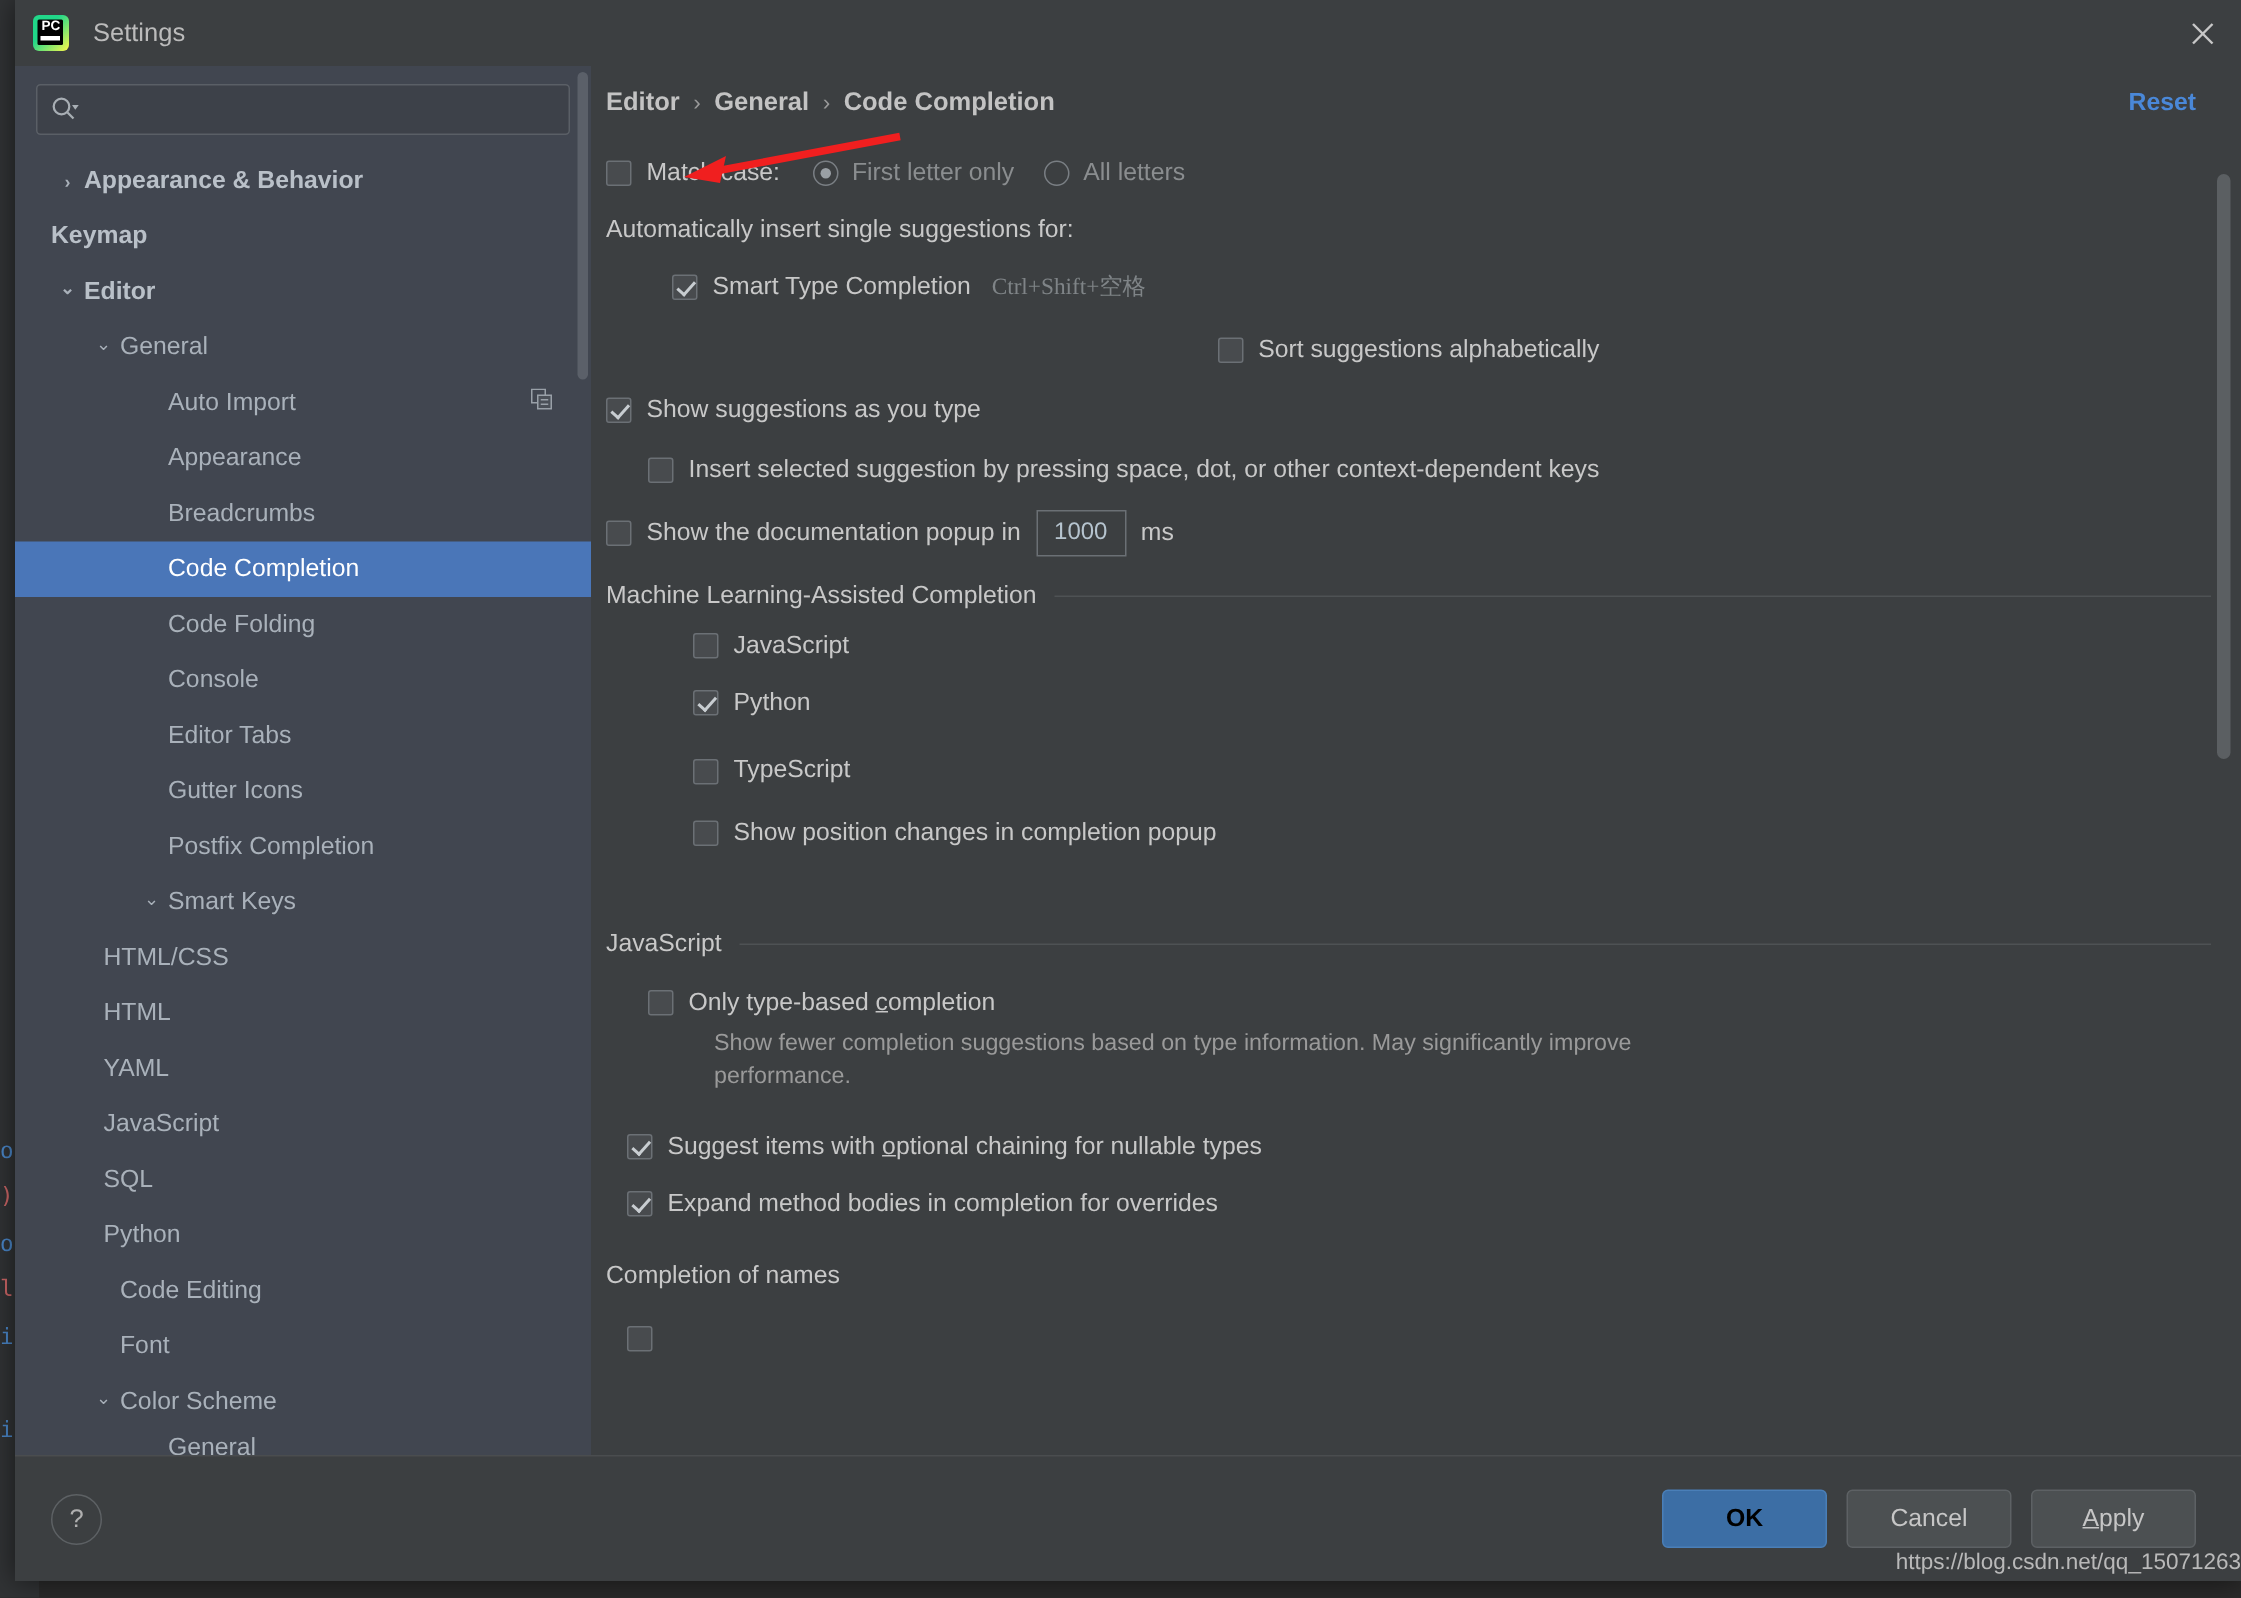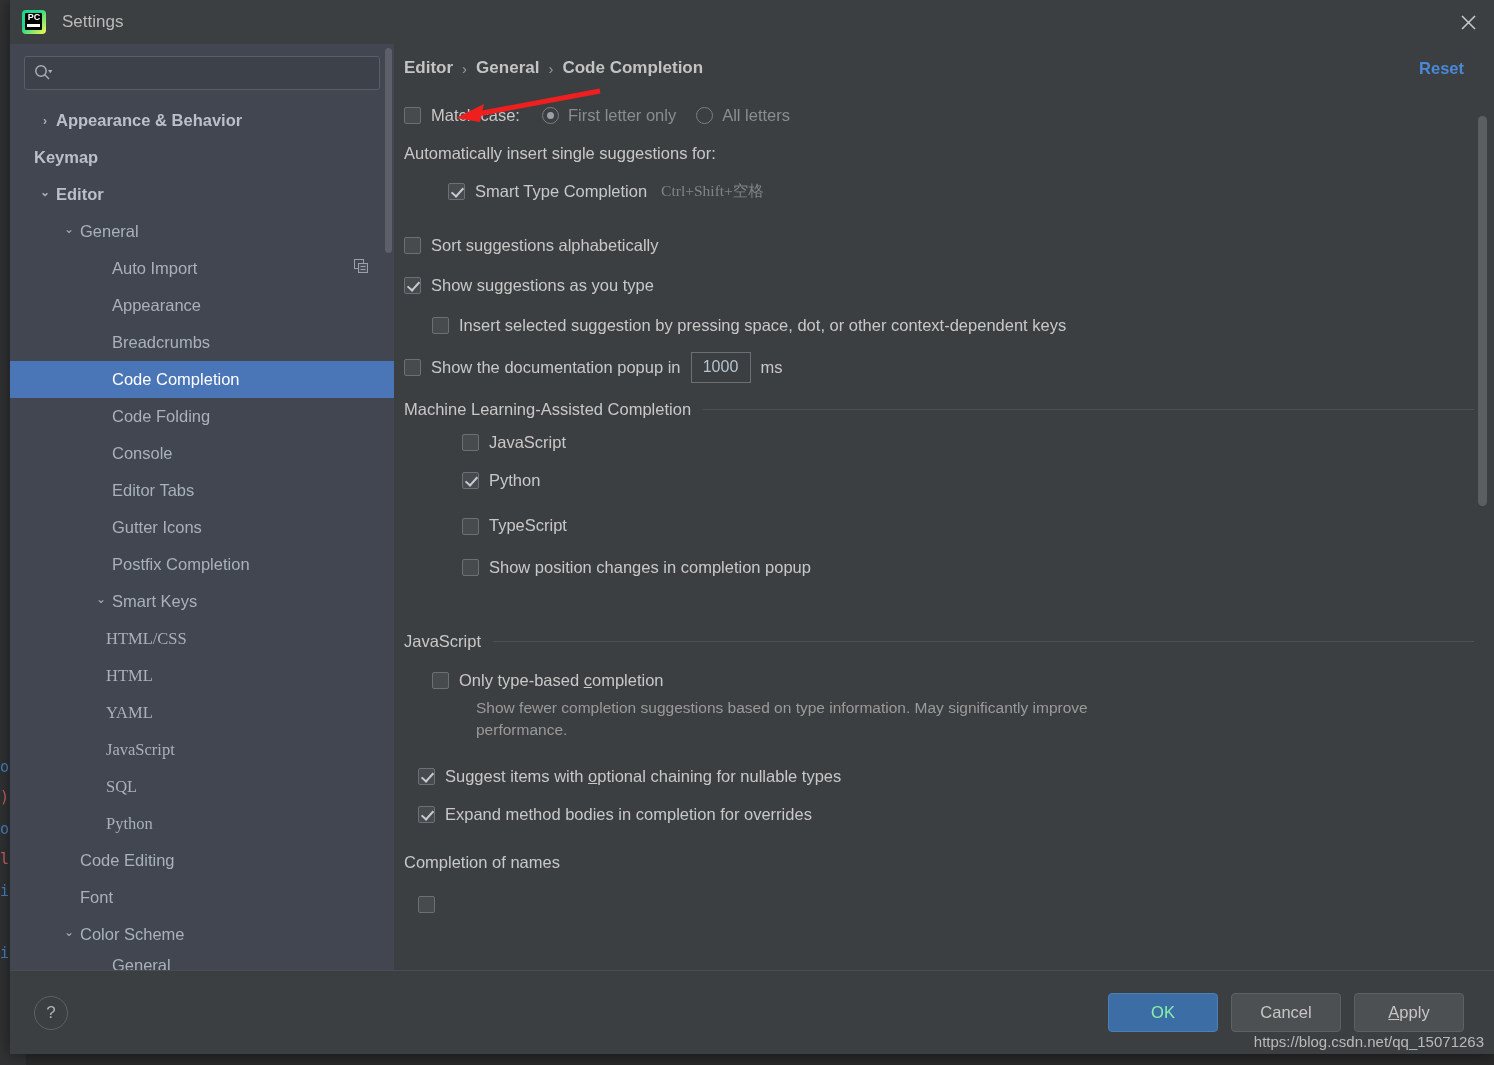--- a/index.html
+++ b/index.html
@@ -112,21 +112,21 @@
     justify-content: center; color: #a9b1ba; font-size: 12px;
   }
   .tree-item .lbl { white-space: nowrap; }
   .tree-item .trailing-icon { margin-left: auto; margin-right: 25px; }
 
   .ind0 { padding-left: 24px; }
   .ind1 { padding-left: 48px; }
   .ind2 { padding-left: 80px; }
   .ind1-noarrow { padding-left: 70px; }
   .ind2-noarrow { padding-left: 102px; }
-  .ind3-noarrow { padding-left: 96px; font-family: Liberation Serif, serif; }
+  .ind3-noarrow { padding-left: 59px; }
 
   #tree-scrollbar {
     position: absolute; right: 2px; top: 4px;
     width: 7px; height: 205px; background: #5b6069; border-radius: 4px;
   }
 
   
   #main {
     flex: 1; background: #3c3f41; position: relative;
     overflow: hidden;
@@ -220,23 +220,23 @@
   #footer-buttons {
     margin-left: auto; margin-right: 30px; display: flex; gap: 13px;
   }
   .btn {
     min-width: 110px; height: 39px; border-radius: 4px;
     border: 1px solid #5d6164; background: #4c5052;
     color: #c6c6c6; font-size: 16.5px;
     display: flex; align-items: center; justify-content: center;
     cursor: pointer; font-family: "Liberation Sans", sans-serif;
   }
-  .btn.primary { background: #3c6ea5; border-color: #4a7fb8; color: #86efac; font-weight: normal; }
+  .btn.primary { background: #3c6ea5; border-color: #4a7fb8; color: #000000; font-weight: bold; }
   #watermark {
-    position: absolute; right: 10px; bottom: 4px;
+    position: absolute; right: 0; bottom: 4px;
     color: #b9b9b9; font-size: 15px; font-family: "Liberation Sans", sans-serif;
   }
 
   
   #red-arrow { position: absolute; left: 450px; top: 88px; pointer-events: none; }
 </style>
 </head>
 <body>
 
 <div id="bg-editor">
@@ -393,21 +393,21 @@
         <div class="row tight" style="margin-top:6px;">
           <span class="lbl-txt">Automatically insert single suggestions for:</span>
         </div>
 
         <div class="row indent-b" style="margin-top:6px;">
           <span class="cb checked"></span>
           <span class="lbl-txt">Smart Type Completion</span>
           <span class="shortcut">Ctrl+Shift+空格</span>
         </div>
 
-        <div class="row" style="margin-top:20px;">
+        <div class="row" style="margin-top:8px;justify-content:center;">
           <span class="cb"></span>
           <span class="lbl-txt">Sort suggestions alphabetically</span>
         </div>
 
         <div class="row" style="margin-top:6px;">
           <span class="cb checked"></span>
           <span class="lbl-txt">Show suggestions as you type</span>
         </div>
 
         <div class="row indent-c" style="margin-top:6px;">

